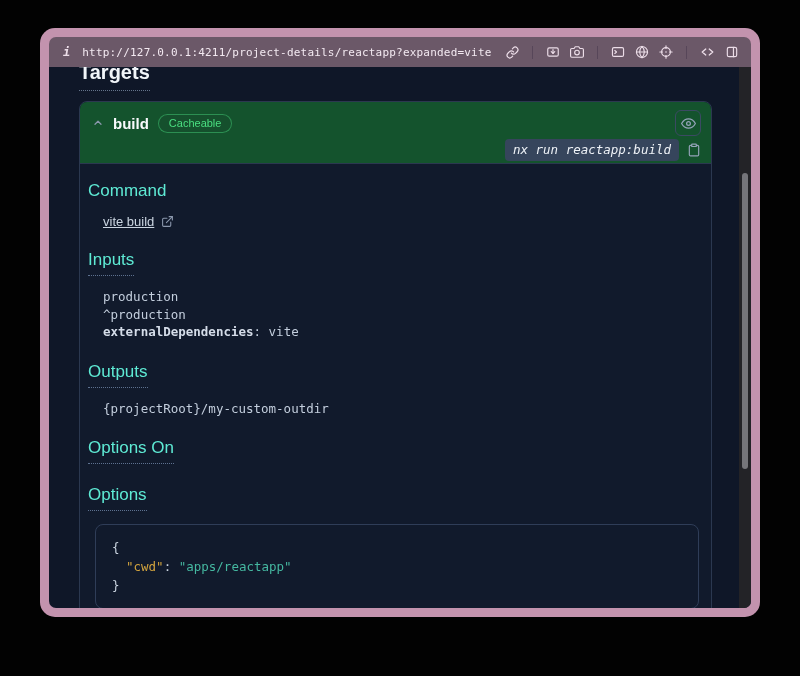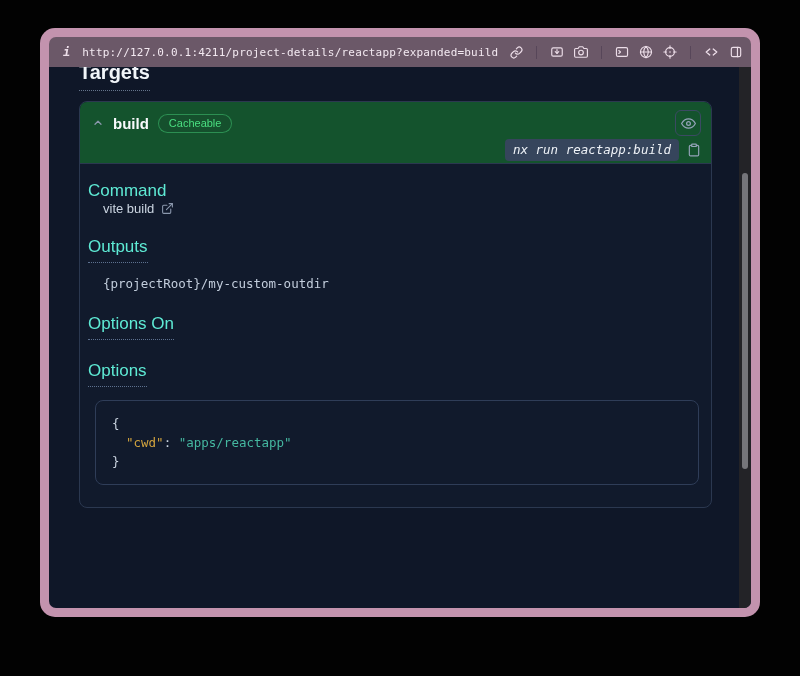--- a/index.html
+++ b/index.html
@@ -43,22 +43,22 @@
 
   .panel-body { padding:17px 12px 22px 8px; }
   .section { margin-bottom:21px; }
   .section:last-child { margin-bottom:0; }
   .section-heading { font-size:17px; font-weight:500; color:#5eead4; width:fit-content; }
   .dotted { border-bottom:1px dotted #5d7190; padding-bottom:5px; }
   .section-items { margin-top:12px; }
   .mono-item { font-family:"DejaVu Sans Mono", monospace; font-size:12.5px; color:#c3cedd;
                line-height:17.5px; margin-left:15px; }
   .mono-key { font-weight:bold; color:#d5dde9; }
-  .cmd-value-row { margin-left:15px; display:flex; align-items:center; gap:7px;
-                   font-size:13px; color:#cbd5e1; }
+  .cmd-value-row { margin-top:13px; margin-left:15px; display:flex; align-items:center; gap:7px;
+                   font-size:13px; color:#cbd5e1;text-decoration:underline; }
   .cmd-value-row svg { color:#8b98ad; }
 
   .code-block { margin-top:13px; margin-left:7px; border:1px solid #2f3d58; border-radius:8px;
                 padding:13px 16px; font-family:"DejaVu Sans Mono", monospace; font-size:12.5px; line-height:19px; }
   .code-line { color:#cbd5e1; white-space:pre; }
   .code-indent { padding-left:14px; }
   .tok-key { color:#d3a43e; }
   .tok-val { color:#45b8a1; }
 
   
@@ -66,21 +66,21 @@
   .scroll-thumb { position:absolute; top:106px; right:3px; width:6px; height:296px; background:#75757a; border-radius:3px; }
 </style>
 </head>
 <body>
 
 <div class="window">
   <div class="window-inner">
 
     <div class="toolbar">
       <span class="info-glyph">i</span>
-      <span class="url-text">http://127.0.0.1:4211/project-details/reactapp?expanded=build</span>
+      <span class="url-text">http://127.0.0.1:4211/project-details/reactapp?expanded=vite</span>
       <div class="tb-icons">
         <span class="tb-btn">
           <svg width="13" height="13" viewBox="0 0 24 24" fill="none" stroke="currentColor" stroke-width="2.2" stroke-linecap="round" stroke-linejoin="round">
               <path d="M10 13a5 5 0 0 0 7.54.54l3-3a5 5 0 0 0-7.07-7.07l-1.72 1.71"></path>
               <path d="M14 11a5 5 0 0 0-7.54-.54l-3 3a5 5 0 0 0 7.07 7.07l1.71-1.71"></path>
             </svg>
         </span>
         <span class="tb-divider"></span>
         <span class="tb-btn">
           <svg width="14" height="14" viewBox="0 0 24 24" fill="none" stroke="currentColor" stroke-width="2" stroke-linecap="round" stroke-linejoin="round">
@@ -175,20 +175,28 @@
               <div class="cmd-value-row">
                 <span>vite build</span>
                 <svg width="13" height="13" viewBox="0 0 24 24" fill="none" stroke="currentColor" stroke-width="2" stroke-linecap="round" stroke-linejoin="round">
                     <path d="M18 13v6a2 2 0 0 1-2 2H5a2 2 0 0 1-2-2V8a2 2 0 0 1 2-2h6"></path>
                     <polyline points="15 3 21 3 21 9"></polyline>
                     <line x1="10" y1="14" x2="21" y2="3"></line>
                   </svg>
               </div>
             </div>
 
+            <div class="section">
+              <div class="section-heading dotted">Inputs</div>
+              <div class="section-items">
+                <div class="mono-item">production</div>
+                <div class="mono-item">^production</div>
+                <div class="mono-item"><span class="mono-key">externalDependencies</span><span>: </span><span>vite</span></div>
+              </div>
+            </div>
 
             <div class="section">
               <div class="section-heading dotted">Outputs</div>
               <div class="section-items">
                 <div class="mono-item">{projectRoot}/my-custom-outdir</div>
               </div>
             </div>
 
             <div class="section">
               <div class="section-heading dotted">Options On</div>

